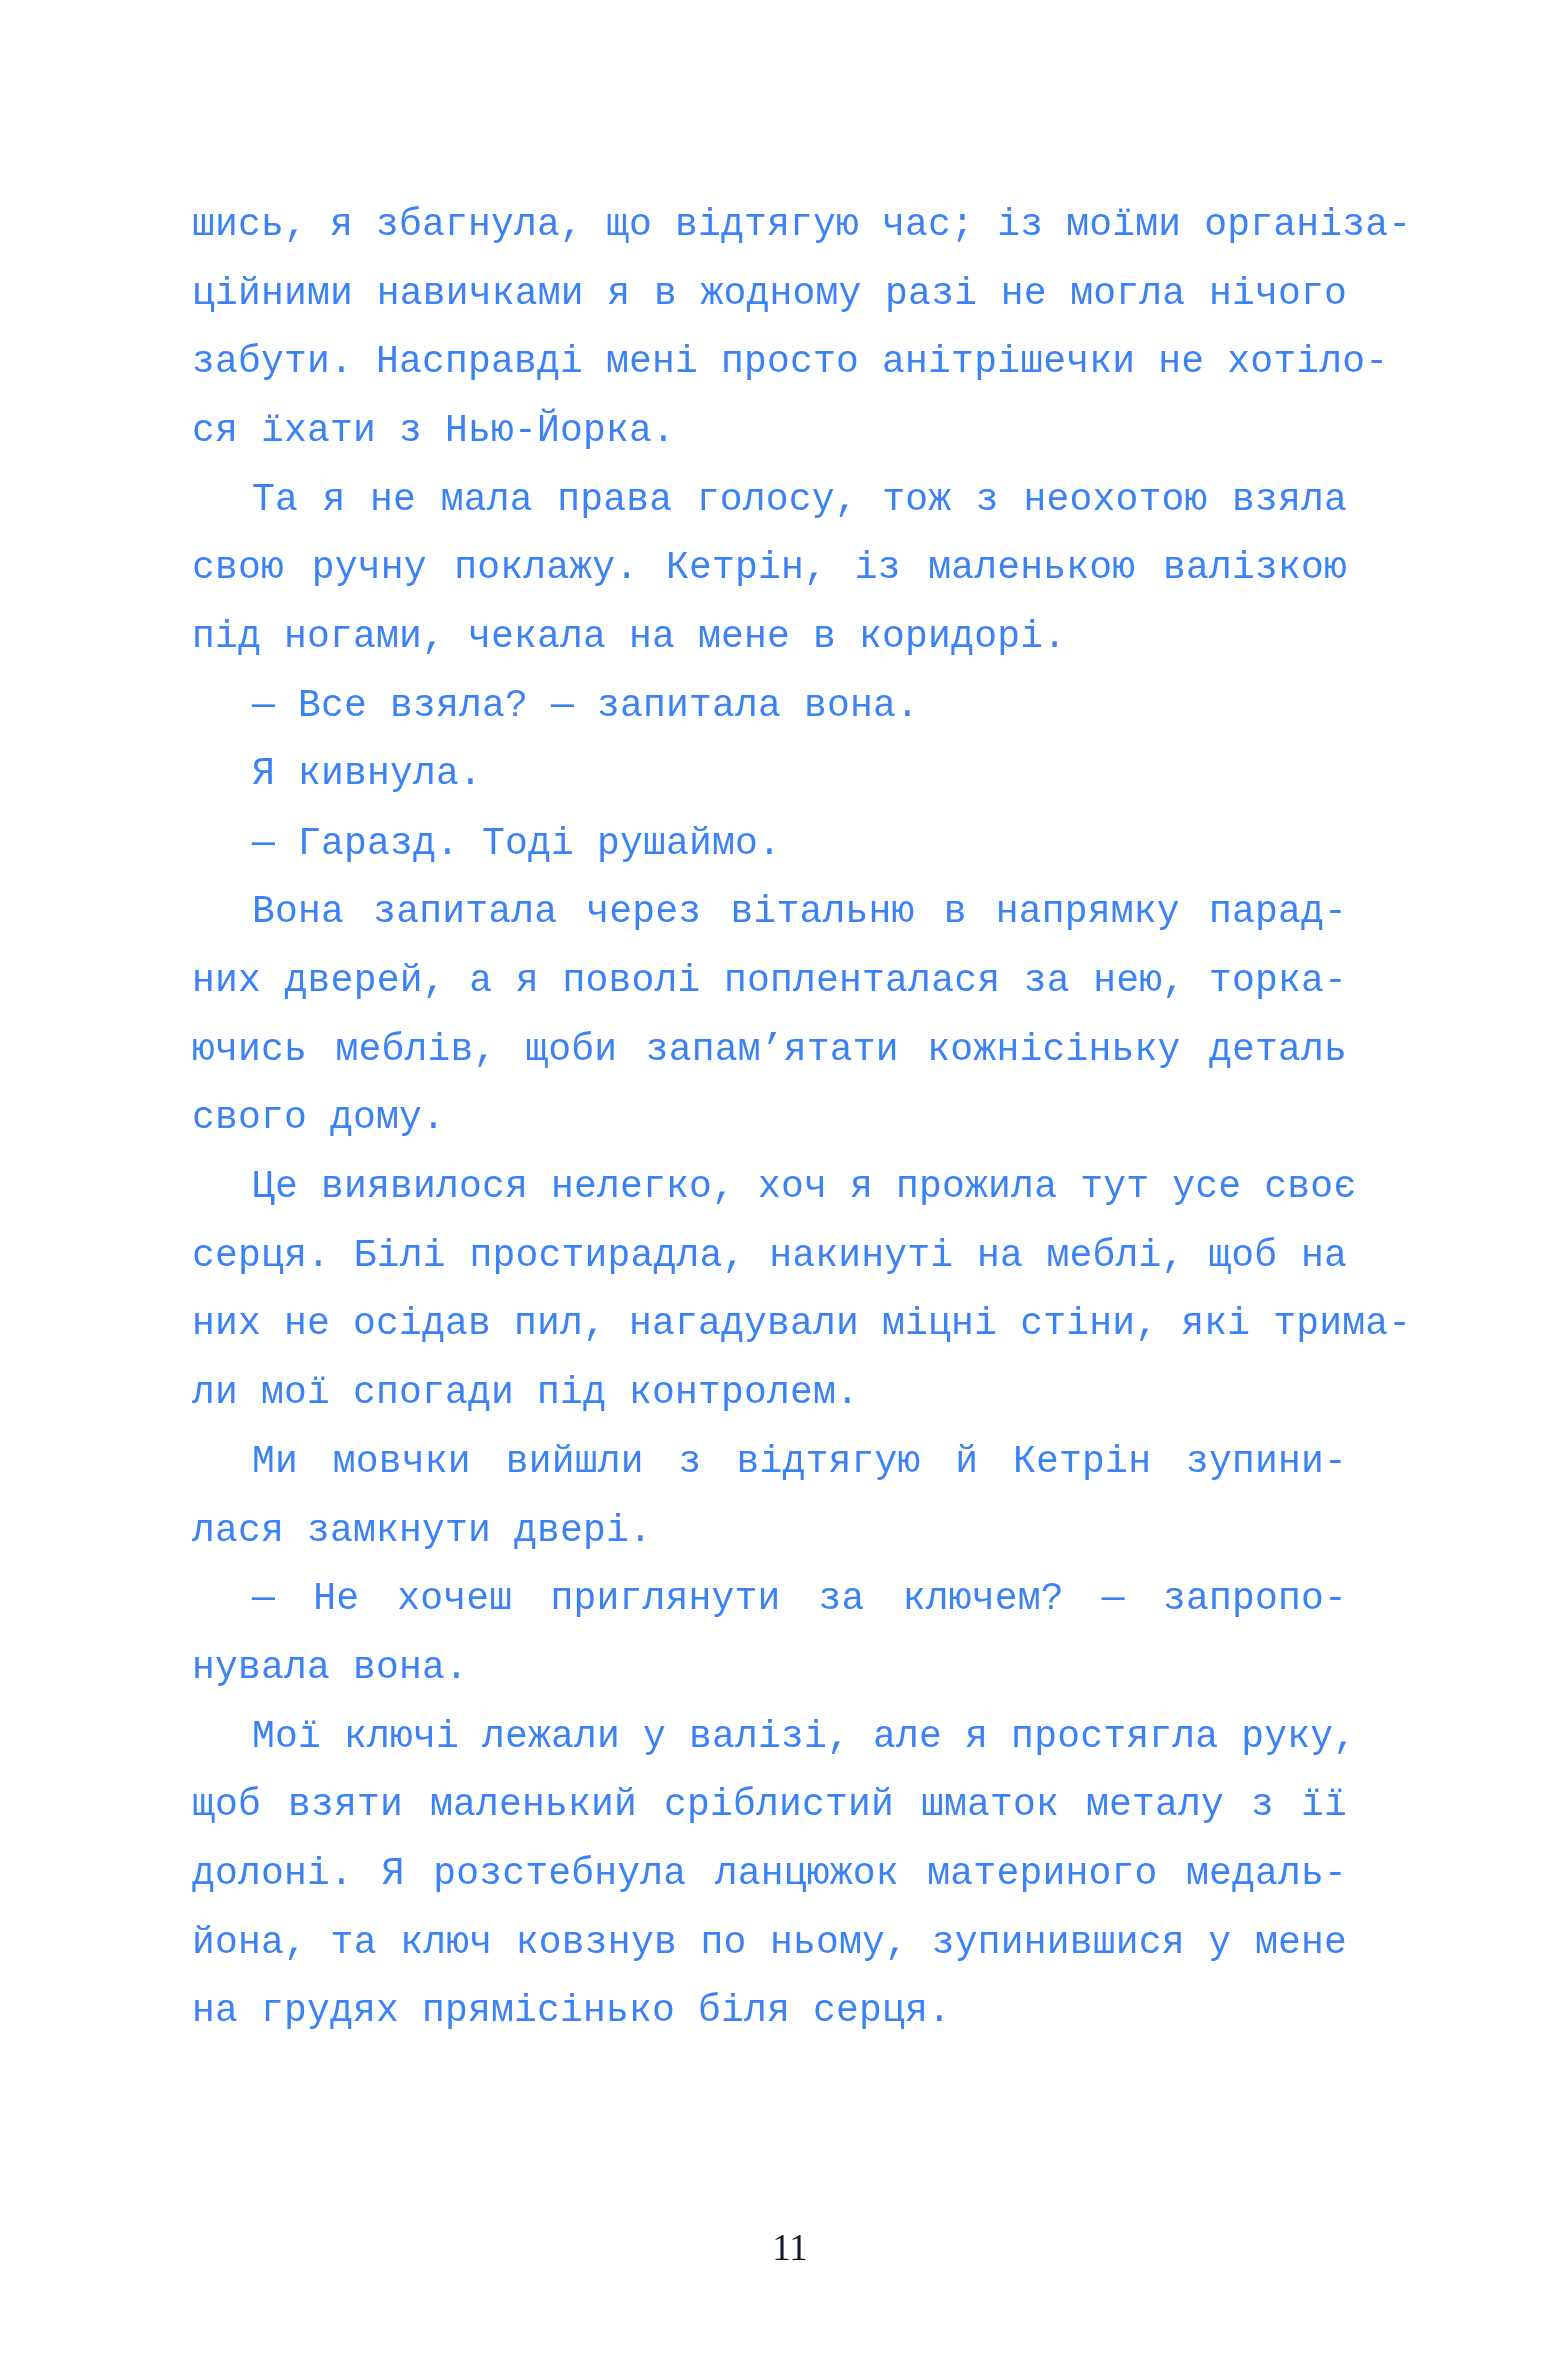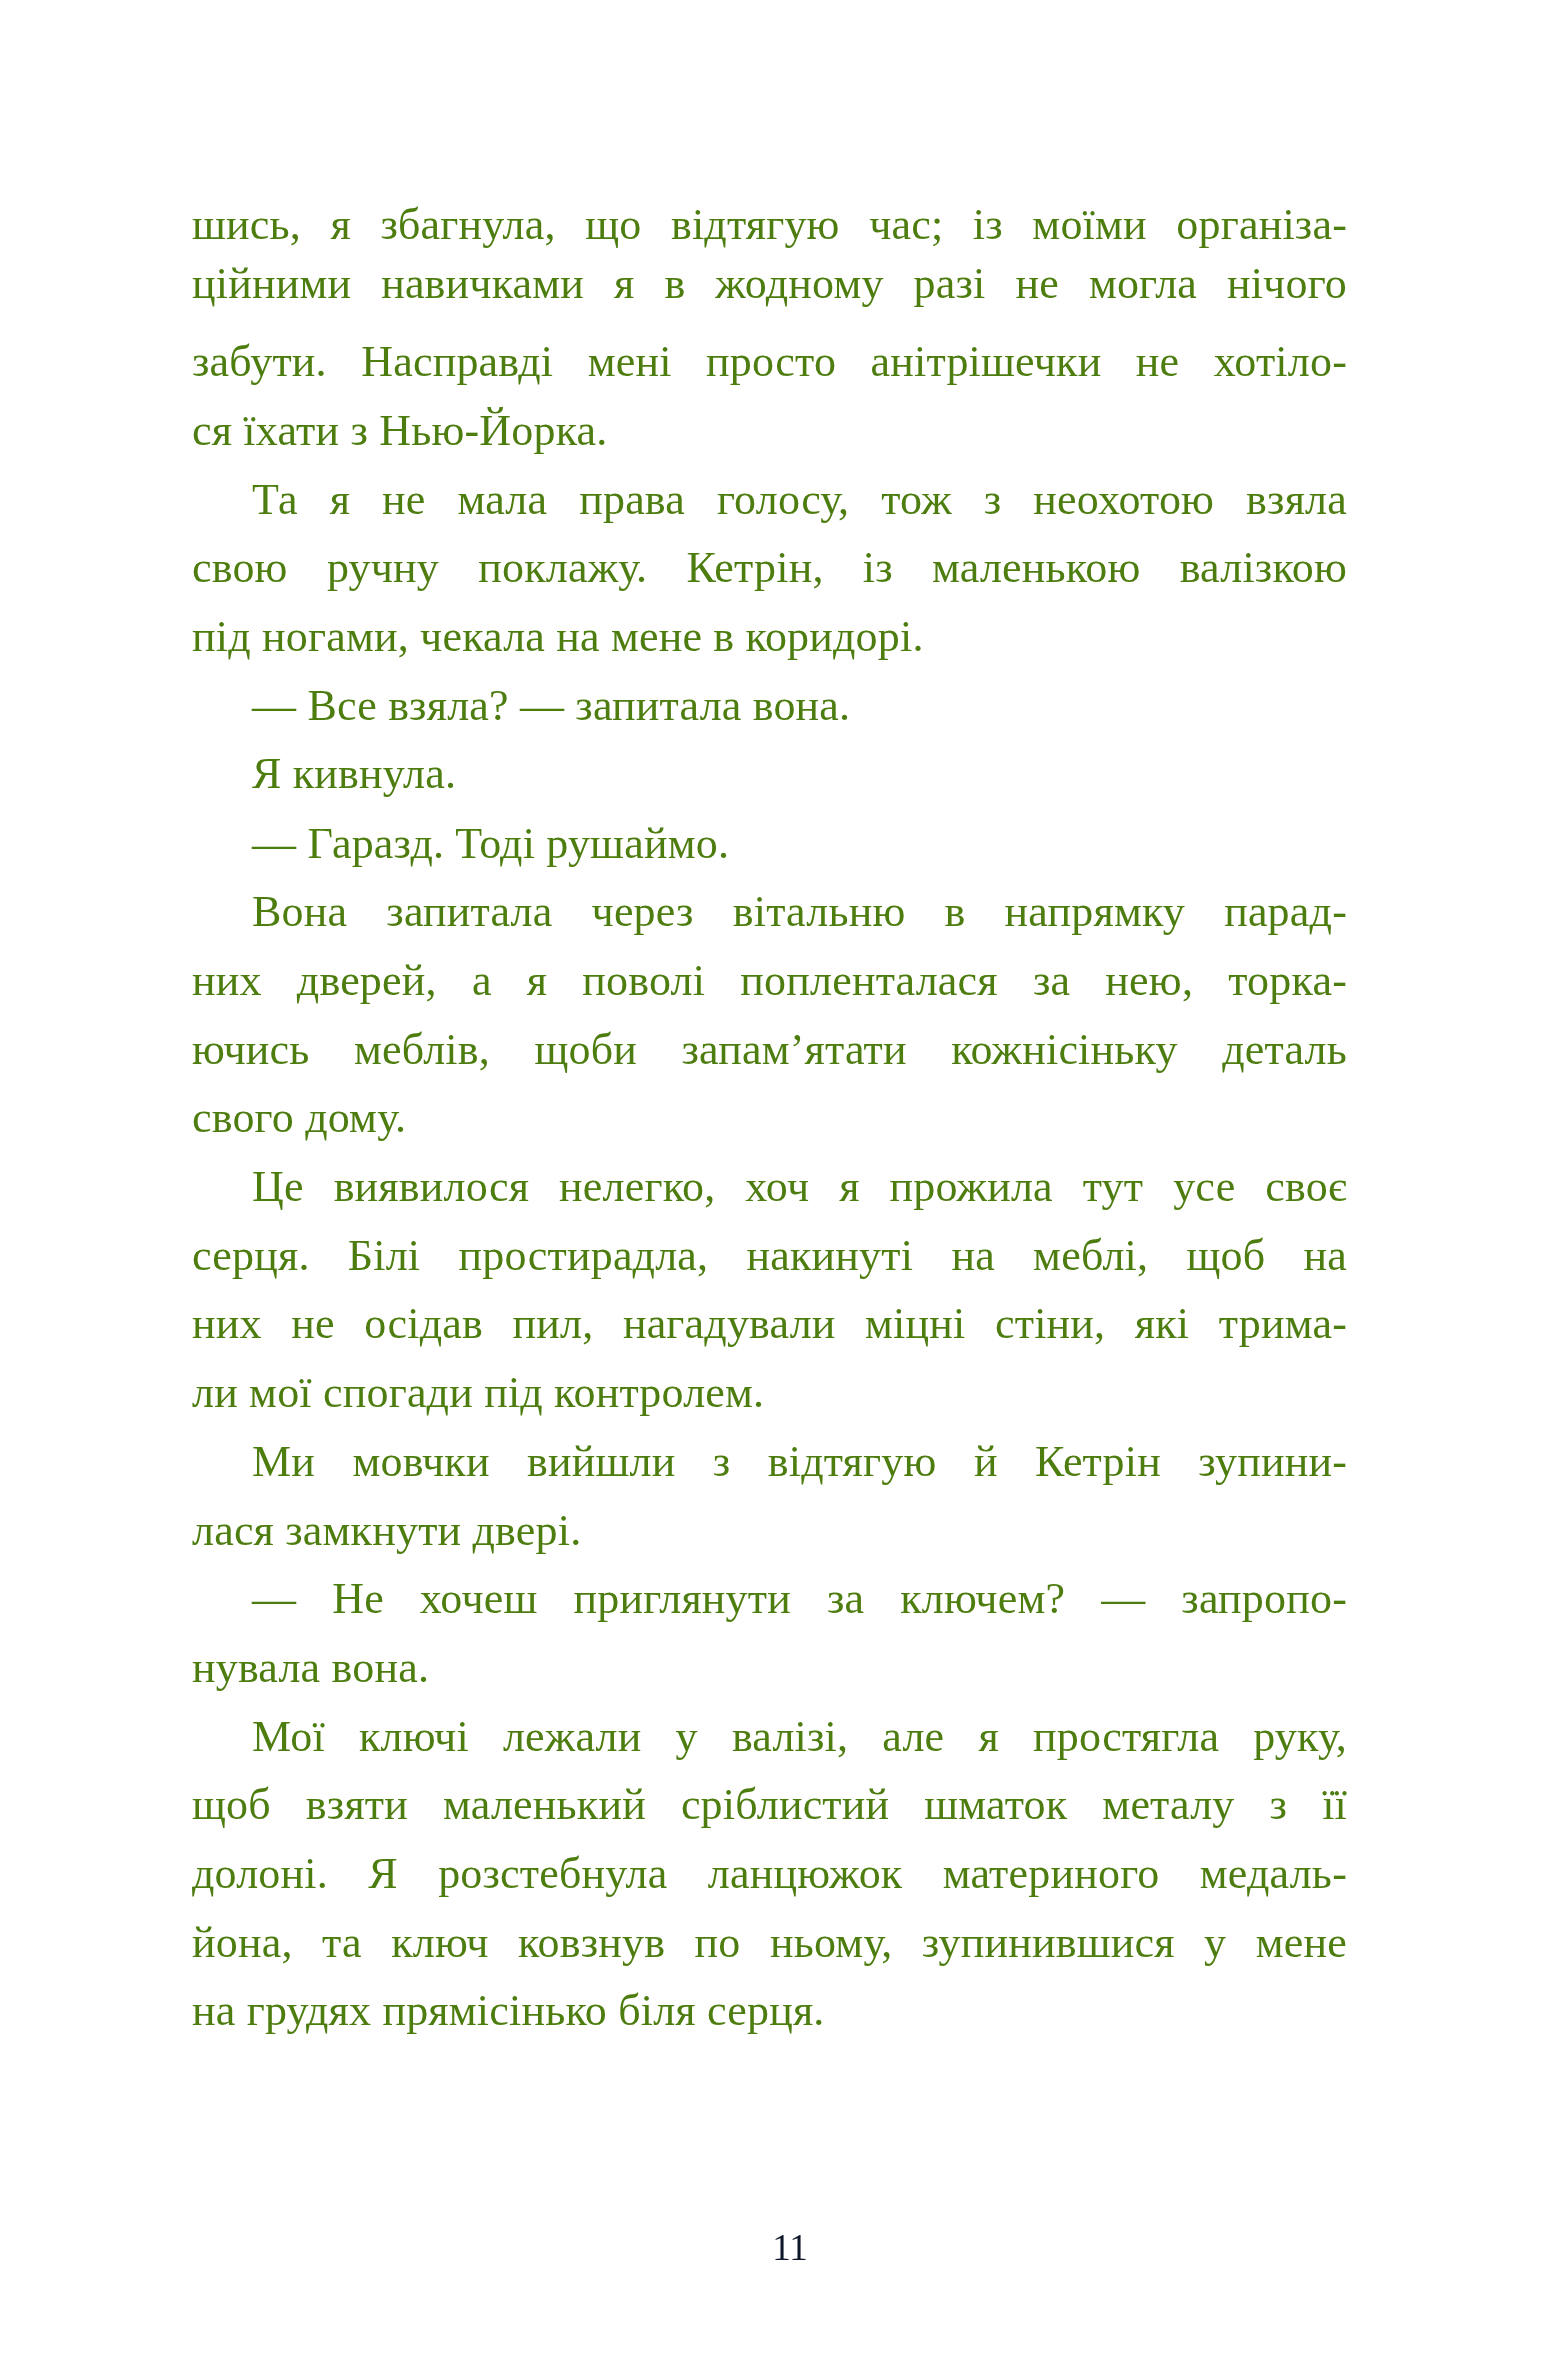--- a/index.html
+++ b/index.html
@@ -25,24 +25,24 @@
     position: absolute;
     left: 192px;
     top: 0;
     width: 1155px;
   }
   .line {
     position: absolute;
     left: 0;
     width: 1155px;
     height: 69px;
-    font-family: Liberation Serif, serif;
-    font-size: 44px;
+    font-family: Liberation Mono, monospace;
+    font-size: 38px;
     line-height: 69px;
-    color: #4d7c0f;
+    color: #3b82f6;
     white-space: nowrap;
     text-align: justify;
     text-align-last: justify;
     letter-spacing: 0.2px;
   }
   .line.last {
     text-align: center;
     text-align-last: left;
   }
   .line.indent {
@@ -62,21 +62,21 @@
     padding-left: 0;
   }
 </style>
 </head>
 <body>
 
 <div class="page">
   <div class="text-block">
 
     <div class="line" style="top:190px">шись, я збагнула, що відтягую час; із моїми організа-</div>
-    <div class="line" style="top:249px">ційними навичками я в жодному разі не могла нічого</div>
+    <div class="line" style="top:259px">ційними навичками я в жодному разі не могла нічого</div>
     <div class="line" style="top:327px">забути. Насправді мені просто анітрішечки не хотіло-</div>
     <div class="line last" style="top:396px">ся їхати з Нью-Йорка.</div>
 
     <div class="line indent" style="top:465px">Та я не мала права голосу, тож з неохотою взяла</div>
     <div class="line" style="top:533px">свою ручну поклажу. Кетрін, із маленькою валізкою</div>
     <div class="line last" style="top:602px">під ногами, чекала на мене в коридорі.</div>
 
     <div class="line indent last" style="top:671px">— Все взяла? — запитала вона.</div>
 
     <div class="line indent last" style="top:739px">Я кивнула.</div>

